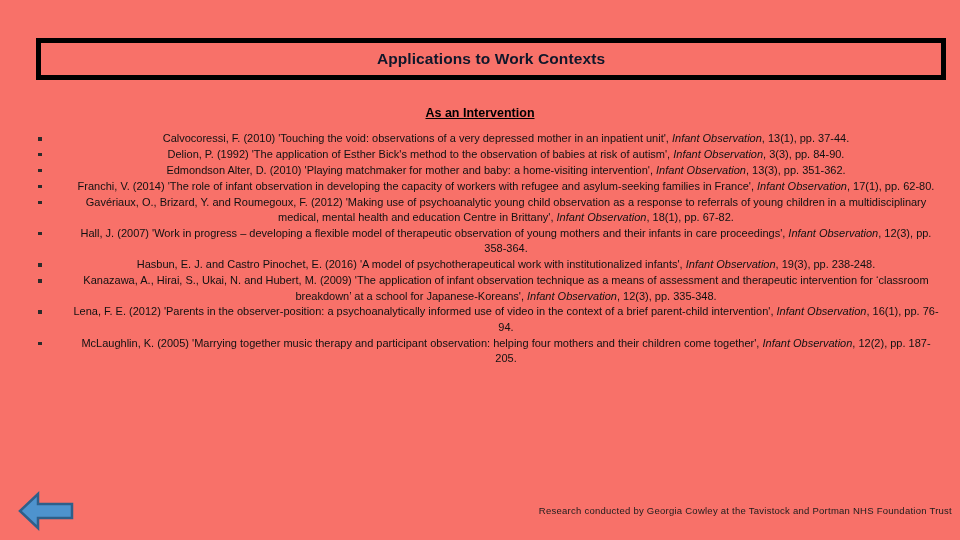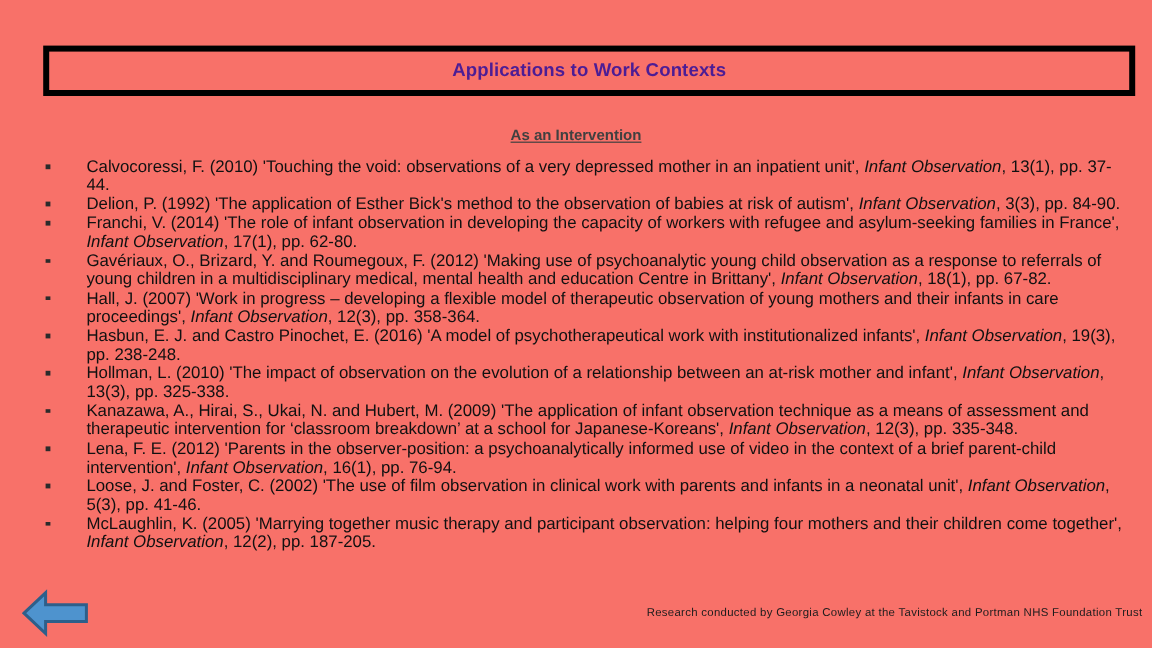--- a/index.html
+++ b/index.html
@@ -29,53 +29,53 @@
     height: 42px;
     border: 5px solid #000000;
     box-sizing: border-box;
     display: flex;
     align-items: center;
     justify-content: center;
   }
   .title-text {
     font-size: 15.5px;
     font-weight: bold;
-    color: #4c1d95;
+    color: #0f172a;
     letter-spacing: 0.1px;
     white-space: nowrap;
   }
   
   .section-heading {
     position: absolute;
     left: 0;
     top: 106px;
     width: 960px;
     text-align: center;
     font-size: 12.5px;
     font-weight: bold;
-    color: #404040;
+    color: #000000;
     text-decoration: underline;
   }
   
   .ref-list {
     position: absolute;
     left: 30px;
     top: 131px;
     width: 910px;
     list-style: none;
     margin: 0;
     padding: 0;
   }
   .ref-item {
     position: relative;
     padding-left: 42px;
-    font-size: 14px;
+    font-size: 11px;
     line-height: 15.4px;
     color: #111111;
-    text-align: left;
+    text-align: center;
     margin: 0 0 0.5px 0;
   }
   .ref-item .bullet {
     position: absolute;
     left: 8px;
     top: 6px;
     width: 3.5px;
     height: 3.5px;
     background: #2b2b2b;
     display: block;
@@ -109,28 +109,27 @@
 
   <div class="title-box">
     <div class="title-text">Applications to Work Contexts</div>
   </div>
 
   <div class="section-heading">As an Intervention</div>
 
   <ul class="ref-list">
       <li class="ref-item"><span class="bullet"></span><span>Calvocoressi, F. (2010) 'Touching the void: observations of a very depressed mother in an inpatient unit', </span><span class="it">Infant Observation</span><span>, 13(1), pp. 37-44.</span></li>
       <li class="ref-item"><span class="bullet"></span><span>Delion, P. (1992) 'The application of Esther Bick's method to the observation of babies at risk of autism', </span><span class="it">Infant Observation</span><span>, 3(3), pp. 84-90.</span></li>
+      <li class="ref-item"><span class="bullet"></span><span>Edmondson Alter, D. (2010) 'Playing matchmaker for mother and baby: a home-visiting intervention', </span><span class="it">Infant Observation</span><span>, 13(3), pp. 351-362.</span></li>
       <li class="ref-item"><span class="bullet"></span><span>Franchi, V. (2014) 'The role of infant observation in developing the capacity of workers with refugee and asylum-seeking families in France', </span><span class="it">Infant Observation</span><span>, 17(1), pp. 62-80.</span></li>
       <li class="ref-item"><span class="bullet"></span><span>Gavériaux, O., Brizard, Y. and Roumegoux, F. (2012) 'Making use of psychoanalytic young child observation as a response to referrals of young children in a multidisciplinary medical, mental health and education Centre in Brittany', </span><span class="it">Infant Observation</span><span>, 18(1), pp. 67-82.</span></li>
       <li class="ref-item"><span class="bullet"></span><span>Hall, J. (2007) 'Work in progress – developing a flexible model of therapeutic observation of young mothers and their infants in care proceedings', </span><span class="it">Infant Observation</span><span>, 12(3), pp. 358-364.</span></li>
       <li class="ref-item"><span class="bullet"></span><span>Hasbun, E. J. and Castro Pinochet, E. (2016) 'A model of psychotherapeutical work with institutionalized infants', </span><span class="it">Infant Observation</span><span>, 19(3), pp. 238-248.</span></li>
-      <li class="ref-item"><span class="bullet"></span><span>Hollman, L. (2010) 'The impact of observation on the evolution of a relationship between an at-risk mother and infant', </span><span class="it">Infant Observation</span><span>, 13(3), pp. 325-338.</span></li>
       <li class="ref-item"><span class="bullet"></span><span>Kanazawa, A., Hirai, S., Ukai, N. and Hubert, M. (2009) 'The application of infant observation technique as a means of assessment and therapeutic intervention for ‘classroom breakdown’ at a school for Japanese-Koreans', </span><span class="it">Infant Observation</span><span>, 12(3), pp. 335-348.</span></li>
       <li class="ref-item"><span class="bullet"></span><span>Lena, F. E. (2012) 'Parents in the observer-position: a psychoanalytically informed use of video in the context of a brief parent-child intervention', </span><span class="it">Infant Observation</span><span>, 16(1), pp. 76-94.</span></li>
-      <li class="ref-item"><span class="bullet"></span><span>Loose, J. and Foster, C. (2002) 'The use of film observation in clinical work with parents and infants in a neonatal unit', </span><span class="it">Infant Observation</span><span>, 5(3), pp. 41-46.</span></li>
       <li class="ref-item"><span class="bullet"></span><span>McLaughlin, K. (2005) 'Marrying together music therapy and participant observation: helping four mothers and their children come together', </span><span class="it">Infant Observation</span><span>, 12(2), pp. 187-205.</span></li>
     </ul>
 
   <div class="back-arrow">
     <svg width="58" height="44" viewBox="0 0 58 44">
       <polygon points="2,22 20,5 20,15 54,15 54,29 20,29 20,39" fill="#4E93CE" stroke="#2E5F8A" stroke-width="2.5" stroke-linejoin="miter"></polygon>
     </svg>
   </div>
 
   <div class="footer">Research conducted by Georgia Cowley at the Tavistock and Portman NHS Foundation Trust</div>

